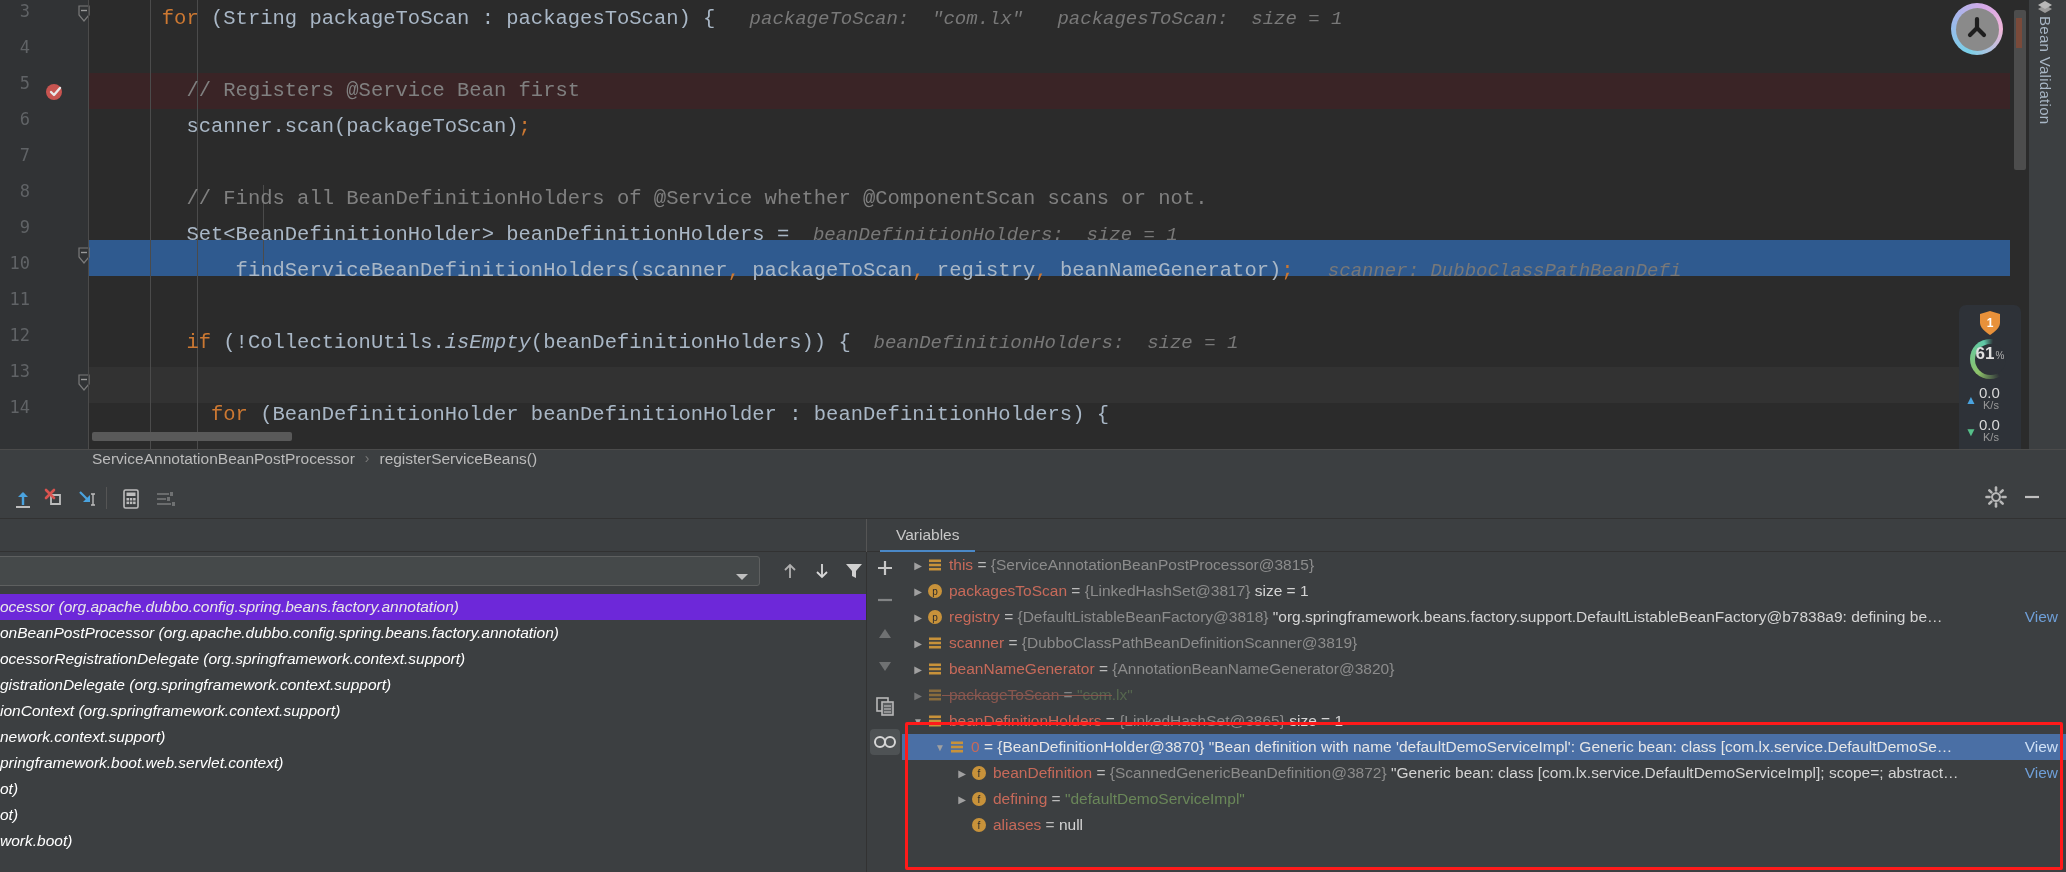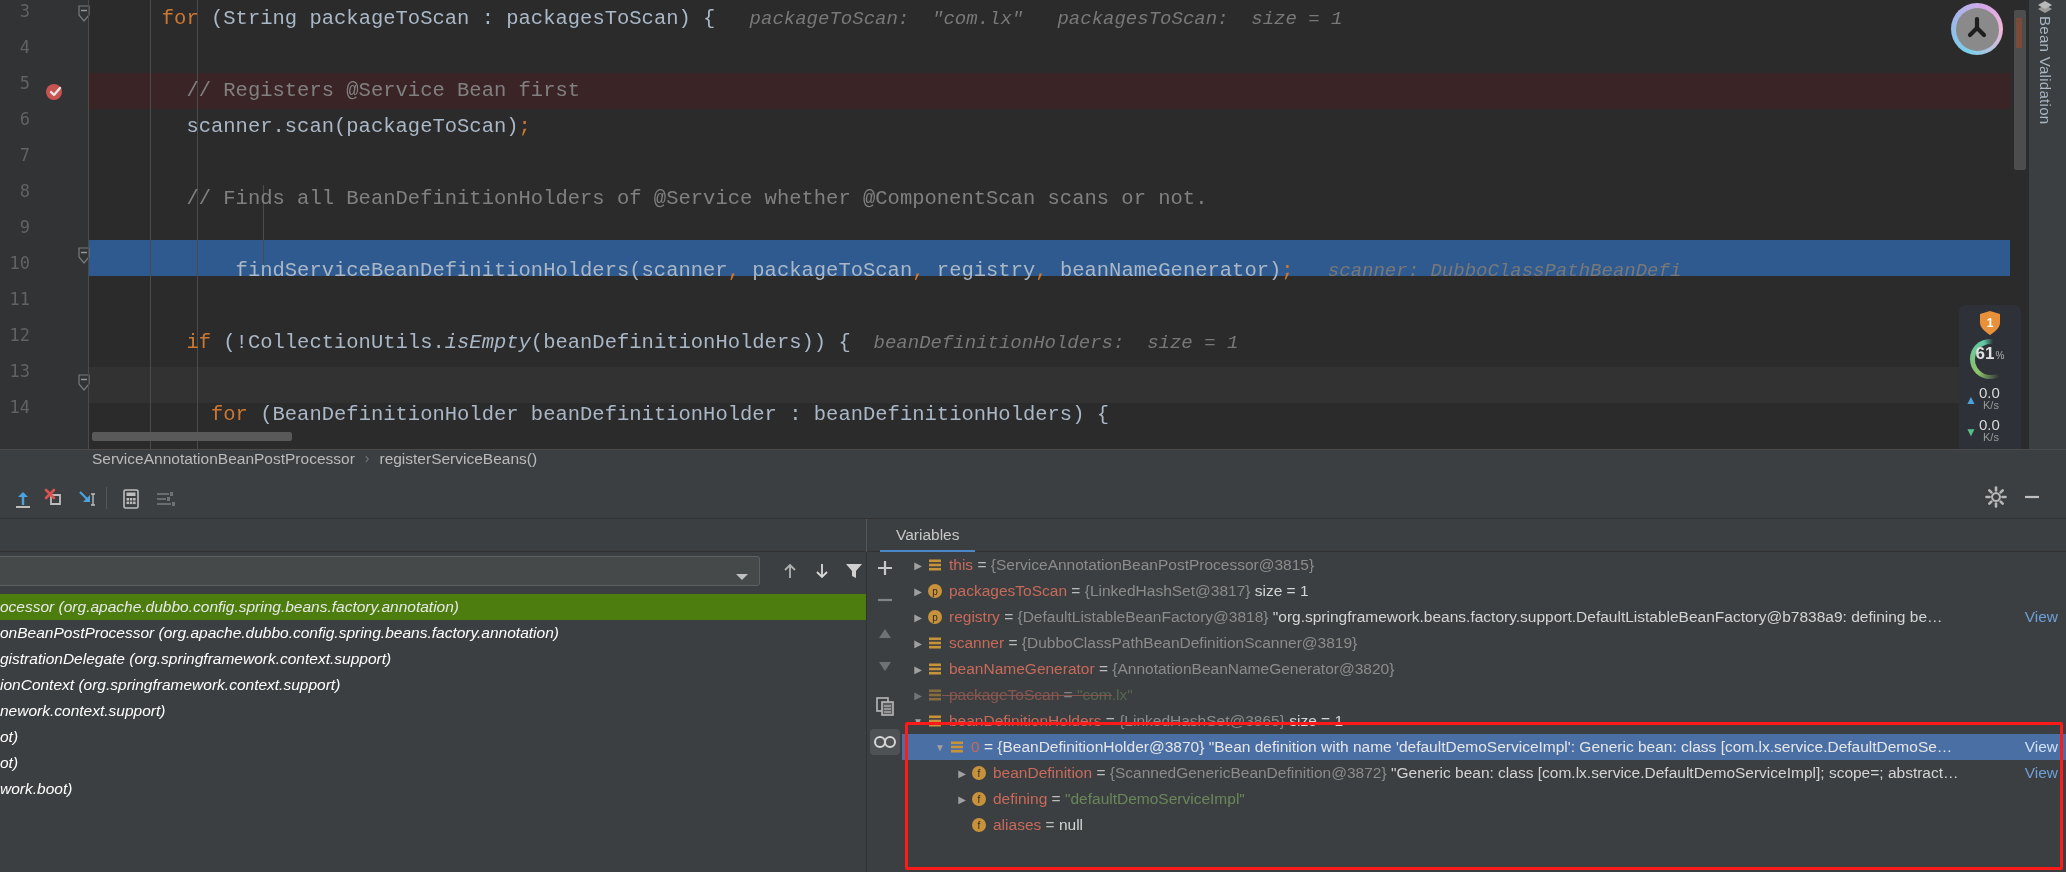--- a/index.html
+++ b/index.html
@@ -158,21 +158,21 @@
   }
   .framecaret{position:absolute;right:10px;top:11px;}
   .fr-btn{position:absolute;top:7px;width:24px;height:24px;}
   .framelist{
     position:absolute;left:0;top:42px;width:866px;height:278px;overflow:hidden;
   }
   .frow{
     height:26px;line-height:26px;color:#ffffff;font-size:15.5px;
     font-style:italic;white-space:nowrap;padding-left:0px;
   }
-  .frow.sel{background:#4d7c0f;color:#e8e8e8;}
+  .frow.sel{background:#6d28d9;color:#e8e8e8;}
 
   
   .minibar{
     position:absolute;left:866px;top:75px;width:36px;height:320px;background:#3c3f41;
     border-left:1px solid #323232;
   }
   .mb{position:absolute;left:6px;width:24px;height:24px;}
 
   
   .vars{
@@ -273,20 +273,21 @@
     <div class="vline" style="left:197px;top:0;height:449px;"></div>
     <div class="vline" style="left:263px;top:185px;height:80px;"></div>
 
     <div class="code-area" id="code-area">
         <div class="cl" style="top: 1px;"><span class="ind" style="width: 73.8px;"></span><span class="kw">for </span><span class="pl">(String packageToScan : packagesToScan) {</span><span class="hint">   packageToScan:  "com.lx"   packagesToScan:  size = 1</span></div>
         <div class="cl" style="top: 37px;"><span class="ind" style="width: 0px;"></span></div>
         <div class="cl" style="top: 73px;"><span class="ind" style="width: 98.4px;"></span><span class="cm">// Registers @Service Bean first</span></div>
         <div class="cl" style="top: 109px;"><span class="ind" style="width: 98.4px;"></span><span class="pl">scanner.scan(packageToScan)</span><span class="sep">;</span></div>
         <div class="cl" style="top: 145px;"><span class="ind" style="width: 0px;"></span></div>
         <div class="cl" style="top: 181px;"><span class="ind" style="width: 98.4px;"></span><span class="cm">// Finds all BeanDefinitionHolders of @Service whether @ComponentScan scans or not.</span></div>
+        <div class="cl" style="top: 217px;"><span class="ind" style="width: 98.4px;"></span><span class="pl">Set&lt;BeanDefinitionHolder&gt; beanDefinitionHolders = </span><span class="hint"> beanDefinitionHolders:  size = 1</span></div>
         <div class="cl" style="top: 253px;"><span class="ind" style="width: 147.6px;"></span><span class="pl">findServiceBeanDefinitionHolders(scanner</span><span class="sep">, </span><span class="pl">packageToScan</span><span class="sep">, </span><span class="pl">registry</span><span class="sep">, </span><span class="pl">beanNameGenerator)</span><span class="sep">;</span><span class="hint">   scanner: DubboClassPathBeanDefi</span></div>
         <div class="cl" style="top: 289px;"><span class="ind" style="width: 0px;"></span></div>
         <div class="cl" style="top: 325px;"><span class="ind" style="width: 98.4px;"></span><span class="kw">if </span><span class="pl">(!CollectionUtils.</span><span class="mi">isEmpty</span><span class="pl">(beanDefinitionHolders)) {</span><span class="hint">  beanDefinitionHolders:  size = 1</span></div>
         <div class="cl" style="top: 361px;"><span class="ind" style="width: 0px;"></span></div>
         <div class="cl" style="top: 397px;"><span class="ind" style="width: 123px;"></span><span class="kw">for </span><span class="pl">(BeanDefinitionHolder beanDefinitionHolder : beanDefinitionHolders) {</span></div>
       </div>
 
     <div class="hscroll"></div>
 
     <div class="markerbar"></div>
@@ -450,23 +451,25 @@
           </svg>
       </div>
       <div class="fr-btn" style="left:842px;">
         <svg width="24" height="24" viewBox="0 0 24 24">
             <path d="M4 5 h16 l-6 7 v7 l-4 -2 v-5 z" fill="#d0d0d0"></path>
           </svg>
       </div>
       <div class="framelist" id="framelist">
           <div class="frow sel">ocessor (org.apache.dubbo.config.spring.beans.factory.annotation)</div>
           <div class="frow">onBeanPostProcessor (org.apache.dubbo.config.spring.beans.factory.annotation)</div>
+          <div class="frow">ocessorRegistrationDelegate (org.springframework.context.support)</div>
           <div class="frow">gistrationDelegate (org.springframework.context.support)</div>
           <div class="frow">ionContext (org.springframework.context.support)</div>
           <div class="frow">nework.context.support)</div>
+          <div class="frow">pringframework.boot.web.servlet.context)</div>
           <div class="frow">ot)</div>
           <div class="frow">ot)</div>
           <div class="frow">work.boot)</div>
         </div>
     </div>
 
     <div class="minibar">
       <div class="mb" style="top:4px;">
         <svg width="24" height="24" viewBox="0 0 24 24">
             <path d="M12 5 v14 M5 12 h14" stroke="#c8c8c8" stroke-width="2.2"></path>

